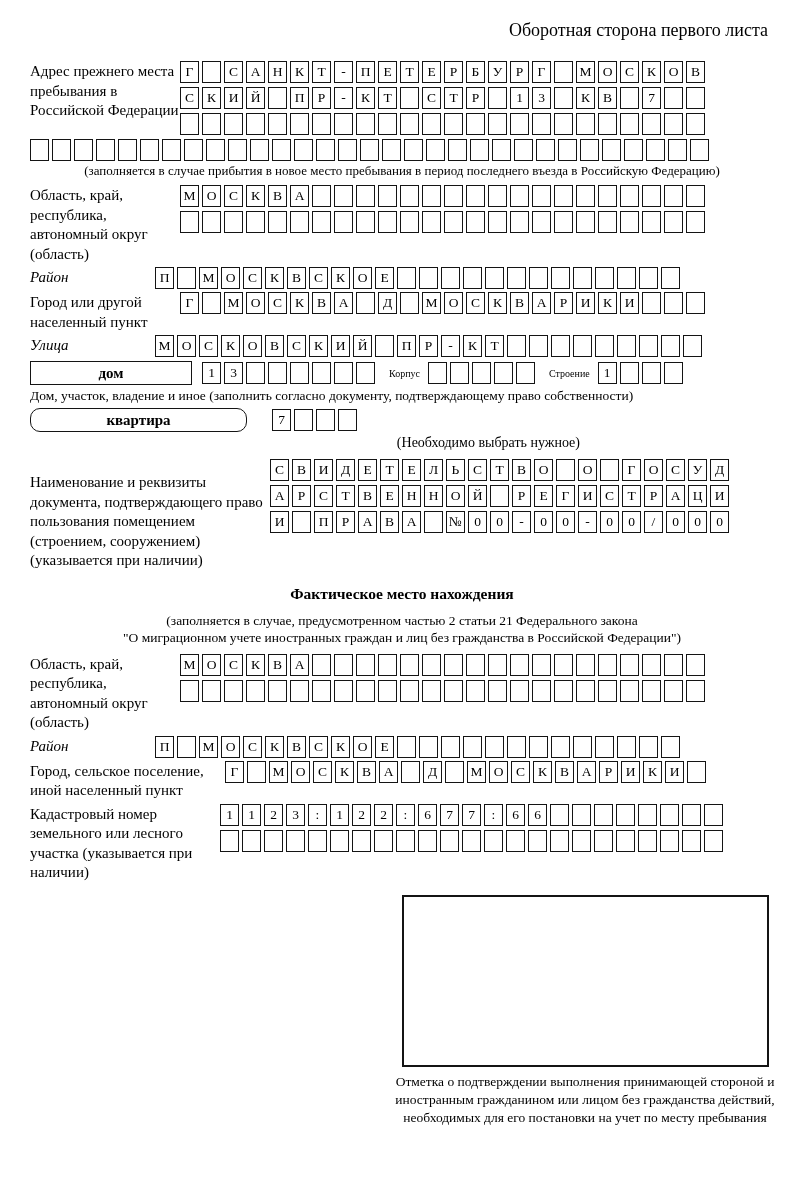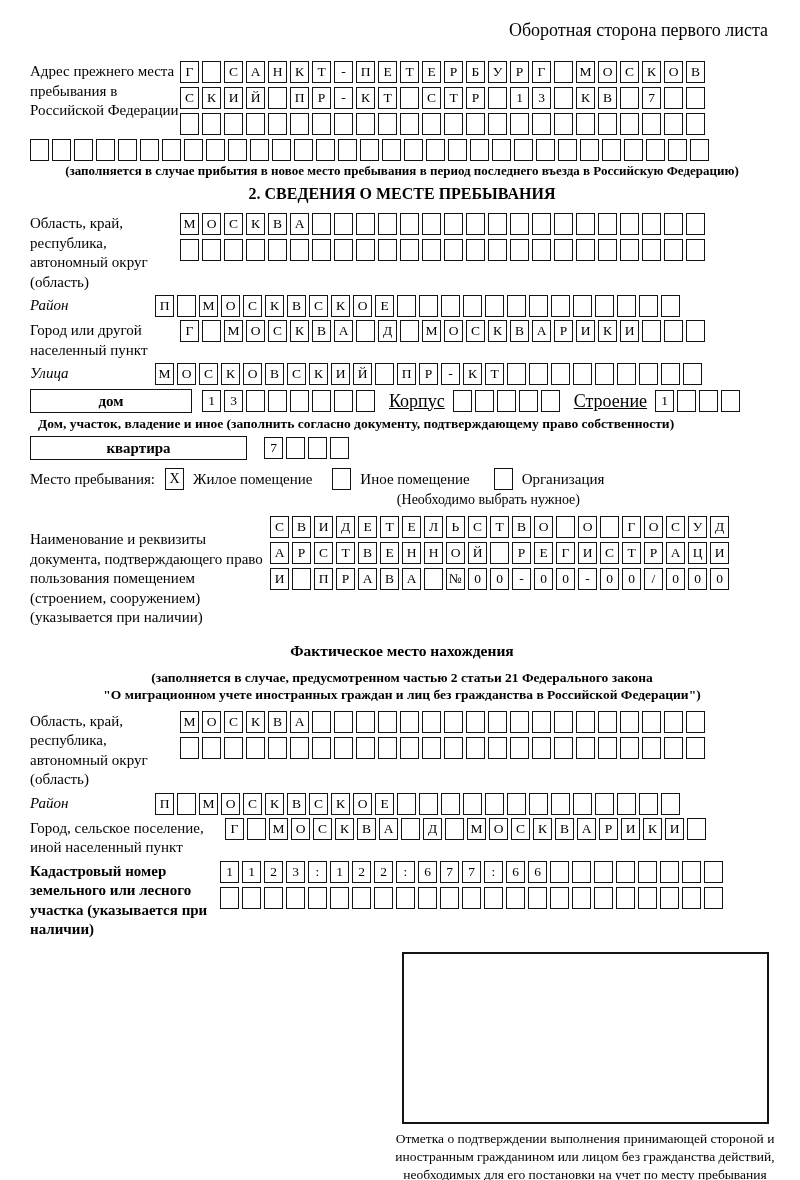--- a/index.html
+++ b/index.html
@@ -10,53 +10,53 @@
     position:relative; overflow:hidden;
   }
   .page { padding:6px 26px 0 30px; }
   .corner { text-align:right; font-size:18px; margin:14px 6px 20px 0; }
 
   .frow { display:flex; margin-bottom:3px; }
   .flabel { flex:none; font-size:15px; line-height:1.3; padding-top:1px; }
   .w-std  { width:150px; }
   .w-nrw  { width:125px;font-style:italic; }
   .w-city2{ width:195px; }
-  .w-cad  { width:190px;font-weight:bold; }
+  .w-cad  { width:190px; }
   .w-doc  { width:240px;margin-top:13px; }
 
   .grids { display:flex; flex-direction:column; gap:4px; }
   .cellrow { display:flex; gap:3px; }
   .cell {
     flex:none; width:17px; height:20px; border:1.7px solid #141414;
     display:flex; align-items:center; justify-content:center;
     font-size:13.5px; line-height:1; background:#fff;
   }
   .fullrow { margin:4px 0 2px 0; }
 
-  .note { font-size:13px; text-align:center; margin:2px 0 6px 0;font-weight:bold; }
+  .note { font-size:13px; text-align:center; margin:2px 0 6px 0; }
   .sec-title { font-size:16px; font-weight:bold; text-align:center; margin:6px 0 10px 0; }
 
   .house-row, .apt-row { display:flex; align-items:center; margin:4px 0 3px 0; }
   .widebox {
     flex:none; border:1.7px solid #141414; height:22px;
     display:flex; align-items:center; justify-content:center; font-size:15px;font-weight:bold;
   }
   .house-box { width:160px; margin-right:10px; }
-  .apt-box   { width:215px; margin-right:17px; }
-  .inline-label { font-size:18px; margin:0 8px 0 14px;text-decoration:underline; }
+  .apt-box   { width:215px; margin-right:25px;border-radius:10px; }
+  .inline-label { font-size:10px; margin:0 8px 0 14px; }
 
   .stay-row { display:flex; align-items:center; margin:8px 0 2px 0; font-size:15px; }
   .chk {
     flex:none; width:17px; height:20px; border:1.7px solid #141414;
     display:flex; align-items:center; justify-content:center;
     font-size:14px; margin:0 9px 0 10px;
   }
   .hint { font-size:14px; text-align:right; width:430px; margin:2px 0 8px 120px; }
 
-  .center-note { font-size:13.5px; text-align:center; margin:1px 8px;font-weight:bold; }
+  .center-note { font-size:13.5px; text-align:center; margin:1px 0; }
   .actual-title { font-size:15.5px; font-weight:bold; text-align:center; margin:14px 0 10px 0; }
 
   .stamp-wrap { width:420px; margin:12px 0 0 345px; }
   .stamp-box { width:363px; height:168px; border:2px solid #141414; margin:0 auto 6px auto; }
   .stamp-caption { font-size:13.5px; line-height:1.35; text-align:center; }
 </style>
 </head>
 <body>
 
 <div class="page">
@@ -174,21 +174,20 @@
       <span class="cell"></span>
       <span class="cell"></span>
       <span class="cell"></span>
       <span class="cell"></span>
       <span class="cell"></span>
       <span class="cell"></span>
       <span class="cell"></span>
     </div>
   <div class="note">(заполняется в случае прибытия в новое место пребывания в период последнего въезда в Российскую Федерацию)</div>
 
-  <div class="sec-title">2. СВЕДЕНИЯ О МЕСТЕ ПРЕБЫВАНИЯ</div>
 
   <div class="frow">
     <div class="flabel w-std">Область, край, республика, автономный округ (область)</div>
     <div class="grids">
       <div class="cellrow">
           <span class="cell">М</span>
           <span class="cell">О</span>
           <span class="cell">С</span>
           <span class="cell">К</span>
           <span class="cell">В</span>
@@ -365,29 +364,20 @@
   <div class="apt-row">
     <span class="widebox apt-box">квартира</span>
     <span class="cellrow">
         <span class="cell">7</span>
         <span class="cell"></span>
         <span class="cell"></span>
         <span class="cell"></span>
       </span>
   </div>
 
-  <div class="stay-row">
-    <span>Место пребывания:</span>
-    <span class="chk">X</span>
-    <span>Жилое помещение</span>
-    <span class="chk" style="margin-left:20px;"></span>
-    <span>Иное помещение</span>
-    <span class="chk" style="margin-left:24px;"></span>
-    <span>Организация</span>
-  </div>
   <div class="hint">(Необходимо выбрать нужное)</div>
 
   <div class="frow">
     <div class="flabel w-doc">Наименование и реквизиты документа, подтверждающего право пользования помещением (строением, сооружением) (указывается при наличии)</div>
     <div class="grids">
       <div class="cellrow">
           <span class="cell">С</span>
           <span class="cell">В</span>
           <span class="cell">И</span>
           <span class="cell">Д</span>

